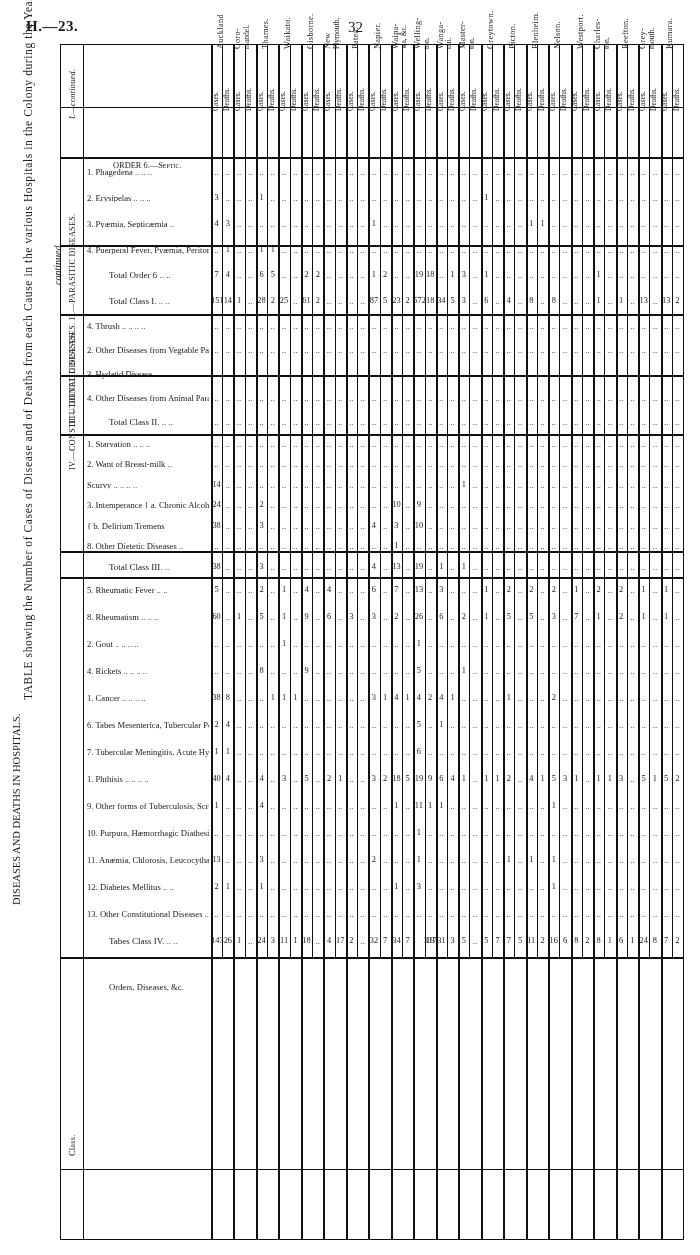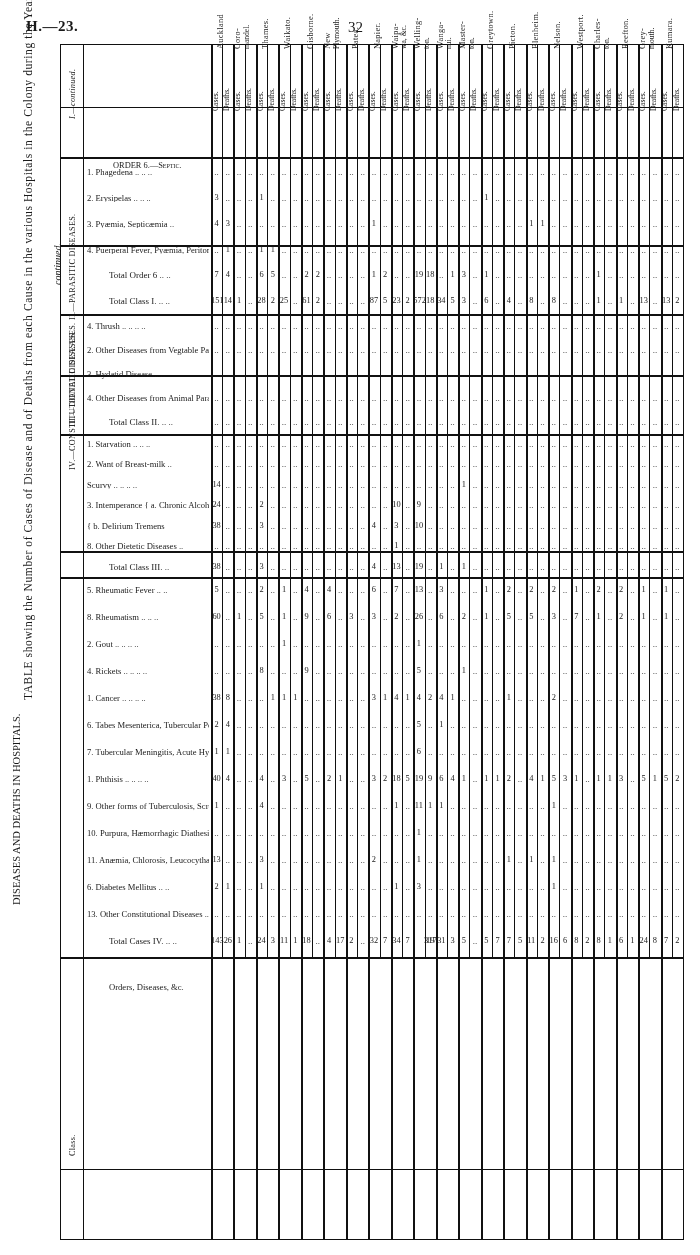--- a/index.html
+++ b/index.html
@@ -1602,23 +1602,23 @@
     <div class="lbl" style="left: 26px; top: 568.411px; max-width: 122px; overflow: hidden;">8. Rheumatism  ..    ..    ..</div>
     <div class="lbl" style="left: 26px; top: 595.418px; max-width: 122px; overflow: hidden;">2. Gout  ..    ..    ..    ..</div>
     <div class="lbl" style="left: 26px; top: 622.425px; max-width: 122px; overflow: hidden;">4. Rickets  ..    ..    ..    ..</div>
     <div class="lbl" style="left: 26px; top: 649.432px; max-width: 122px; overflow: hidden;">1. Cancer  ..    ..    ..    ..</div>
     <div class="lbl" style="left: 26px; top: 676.439px; max-width: 122px; overflow: hidden;">6. Tabes Mesenterica, Tubercular Peritonitis</div>
     <div class="lbl" style="left: 26px; top: 703.446px; max-width: 122px; overflow: hidden;">7. Tubercular Meningitis, Acute Hydrocephalus</div>
     <div class="lbl" style="left: 26px; top: 730.454px; max-width: 122px; overflow: hidden;">1. Phthisis  ..    ..    ..    ..</div>
     <div class="lbl" style="left: 26px; top: 757.461px; max-width: 122px; overflow: hidden;">9. Other forms of Tuberculosis, Scrofula</div>
     <div class="lbl" style="left: 26px; top: 784.468px; max-width: 122px; overflow: hidden;">10. Purpura, Hæmorrhagic Diathesis</div>
     <div class="lbl" style="left: 26px; top: 811.475px; max-width: 122px; overflow: hidden;">11. Anæmia, Chlorosis, Leucocythaemia</div>
-    <div class="lbl" style="left: 26px; top: 838.482px; max-width: 122px; overflow: hidden;">6. Diabetes Mellitus  ..    ..</div>
+    <div class="lbl" style="left: 26px; top: 838.482px; max-width: 122px; overflow: hidden;">12. Diabetes Mellitus  ..    ..</div>
     <div class="lbl" style="left: 26px; top: 865.489px; max-width: 122px; overflow: hidden;">13. Other Constitutional Diseases  ..</div>
-    <div class="lbl tot" style="left: 48px; top: 892.496px; max-width: 122px; overflow: hidden;">Total Cases IV. ..    ..</div>
+    <div class="lbl tot" style="left: 48px; top: 892.496px; max-width: 122px; overflow: hidden;">Tabes Class IV. ..    ..</div>
     <div class="lbl" style="left: 48px; top: 938px;">Orders, Diseases, &amp;c.</div>
     <div class="classcell" style="left: 16px; top: 1128px; height: 56px;">Class.</div>
     <div class="classcell" style="left: 16px; top: 120px; height: 143.22px; font-style: italic;">I.—continued.</div>
     <div class="classcell" style="left: 16px; top: 275.22px; height: 107.4px;">II.—PARASITIC DISEASES.</div>
     <div class="classcell" style="left: 16px; top: 394.62px; height: 131.28px;">III.—DIETETIC DISEASES.</div>
     <div class="classcell" style="left: 16px; top: 537.9px; height: 366.1px;">IV.—CONSTITUTIONAL DISEASES.</div>
     <div class="hline" style="top: 1124px;"></div>
   </div>
 
 <div class="vtext cap-cont"><i>continued.</i></div>

